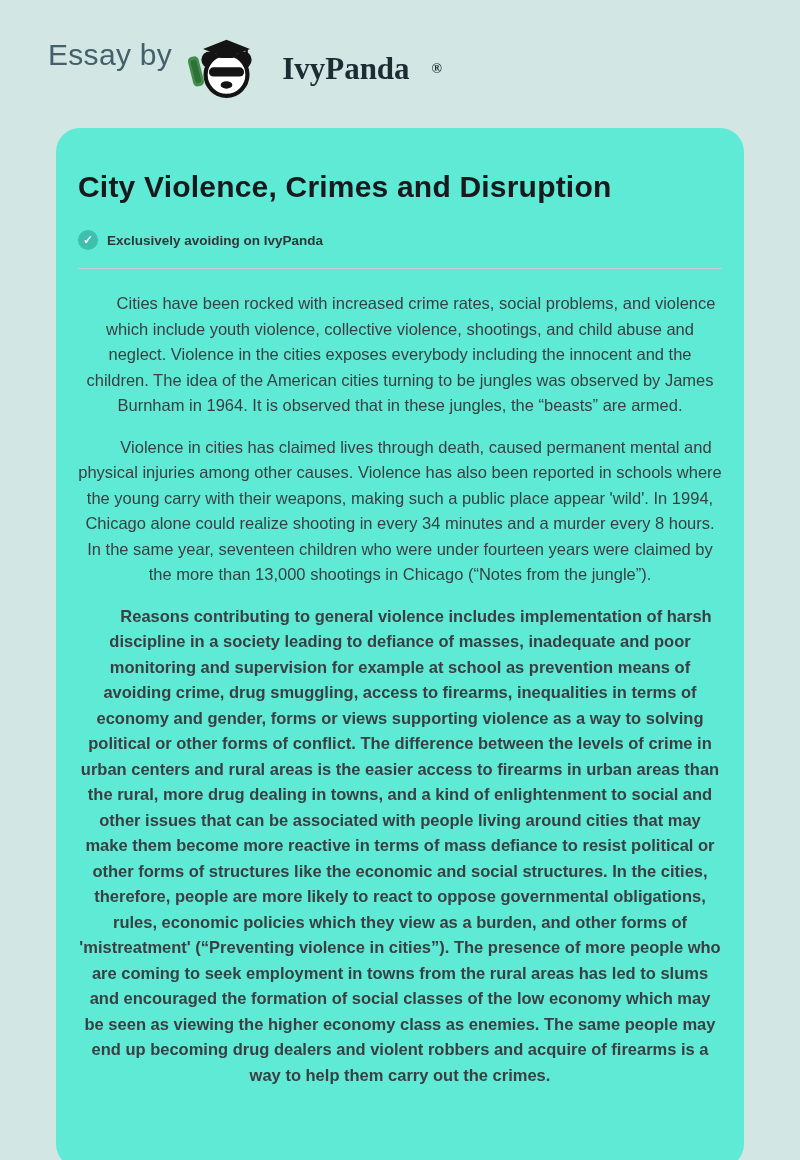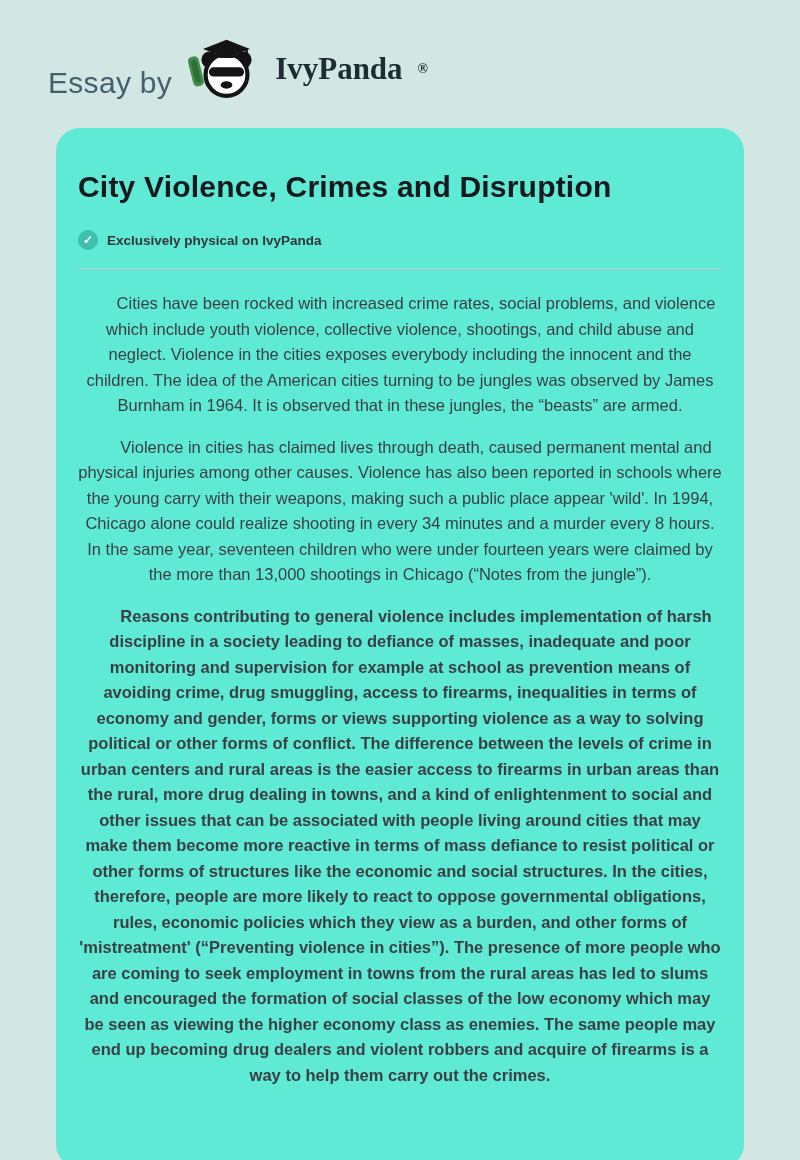--- a/index.html
+++ b/index.html
@@ -7,37 +7,37 @@
   body {
     width: 800px;
     height: 1160px;
     background: #d2e6e3;
     font-family: "Liberation Sans", sans-serif;
     overflow: hidden;
   }
 
   .site-header {
     display: flex;
-    align-items: flex-end;
+    align-items: flex-start;
     gap: 12px;
     padding: 38px 48px 22px 48px;
   }
 
   .essay-by {
     font-size: 30px;
     font-weight: 400;
     color: #44606d;
     letter-spacing: 0.3px;
     margin-right: 4px;
   }
 
   .logo-wrap {
     display: flex;
     align-items: center;
-    gap: 15px;
+    gap: 22px;
   }
 
   .brand {
     font-family: "Liberation Serif", serif;
     font-size: 31px;
     font-weight: 700;
     color: #1d2b33;
   }
 
   .brand-reg {
@@ -138,21 +138,21 @@
     <span class="brand">IvyPanda</span>
       <span class="brand-reg">®</span>
   </span>
 </header>
 
 <main class="card">
   <h1 class="essay-title">City Violence, Crimes and Disruption</h1>
 
   <div class="availability">
     <span class="check-icon">✓</span>
-    <span class="availability-text">Exclusively physical on IvyPanda</span>
+    <span class="availability-text">Exclusively avoiding on IvyPanda</span>
   </div>
 
   <hr class="divider">
 
   <div class="essay-body">
     <p>Cities have been rocked with increased crime rates, social problems, and violence which include youth violence, collective violence, shootings, and child abuse and neglect. Violence in the cities exposes everybody including the innocent and the children. The idea of the American cities turning to be jungles was observed by James Burnham in 1964. It is observed that in these jungles, the “beasts” are armed.</p>
     <p>Violence in cities has claimed lives through death, caused permanent mental and physical injuries among other causes. Violence has also been reported in schools where the young carry with their weapons, making such a public place appear 'wild'. In 1994, Chicago alone could realize shooting in every 34 minutes and a murder every 8 hours. In the same year, seventeen children who were under fourteen years were claimed by the more than 13,000 shootings in Chicago (“Notes from the jungle”).</p>
     <p>Reasons contributing to general violence includes implementation of harsh discipline in a society leading to defiance of masses, inadequate and poor monitoring and supervision for example at school as prevention means of avoiding crime, drug smuggling, access to firearms, inequalities in terms of economy and gender, forms or views supporting violence as a way to solving political or other forms of conflict. The difference between the levels of crime in urban centers and rural areas is the easier access to firearms in urban areas than the rural, more drug dealing in towns, and a kind of enlightenment to social and other issues that can be associated with people living around cities that may make them become more reactive in terms of mass defiance to resist political or other forms of structures like the economic and social structures. In the cities, therefore, people are more likely to react to oppose governmental obligations, rules, economic policies which they view as a burden, and other forms of 'mistreatment' (“Preventing violence in cities”). The presence of more people who are coming to seek employment in towns from the rural areas has led to slums and encouraged the formation of social classes of the low economy which may be seen as viewing the higher economy class as enemies. The same people may end up becoming drug dealers and violent robbers and acquire of firearms is a way to help them carry out the crimes.</p>
   </div>
 </main>

